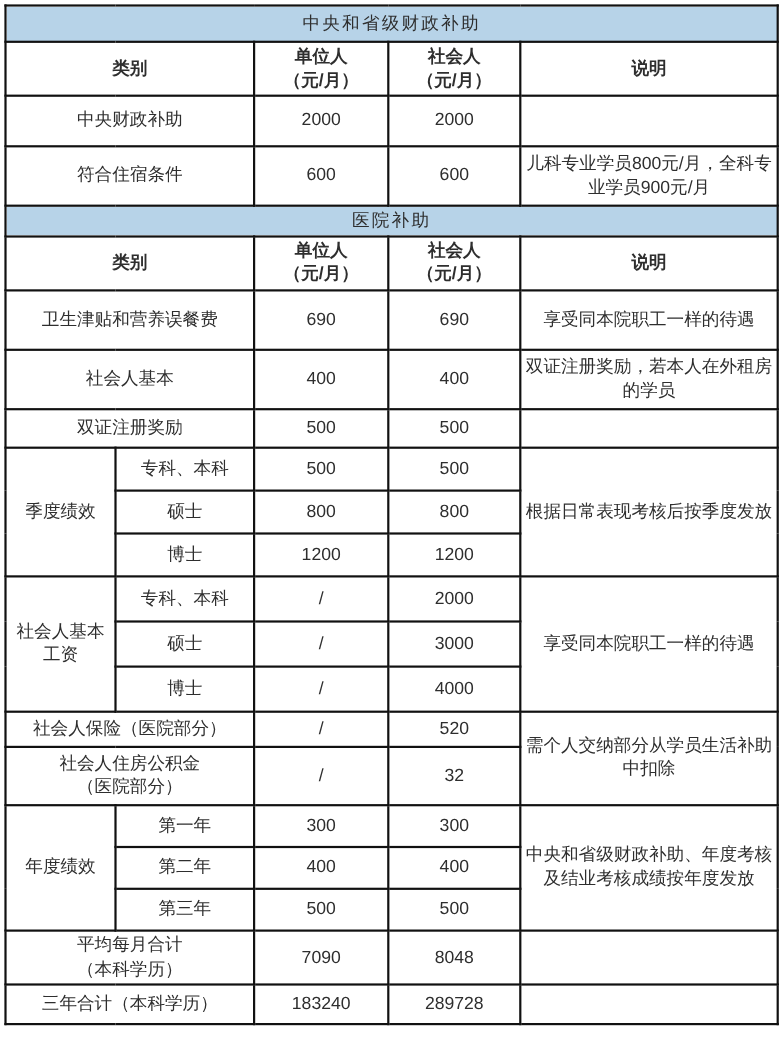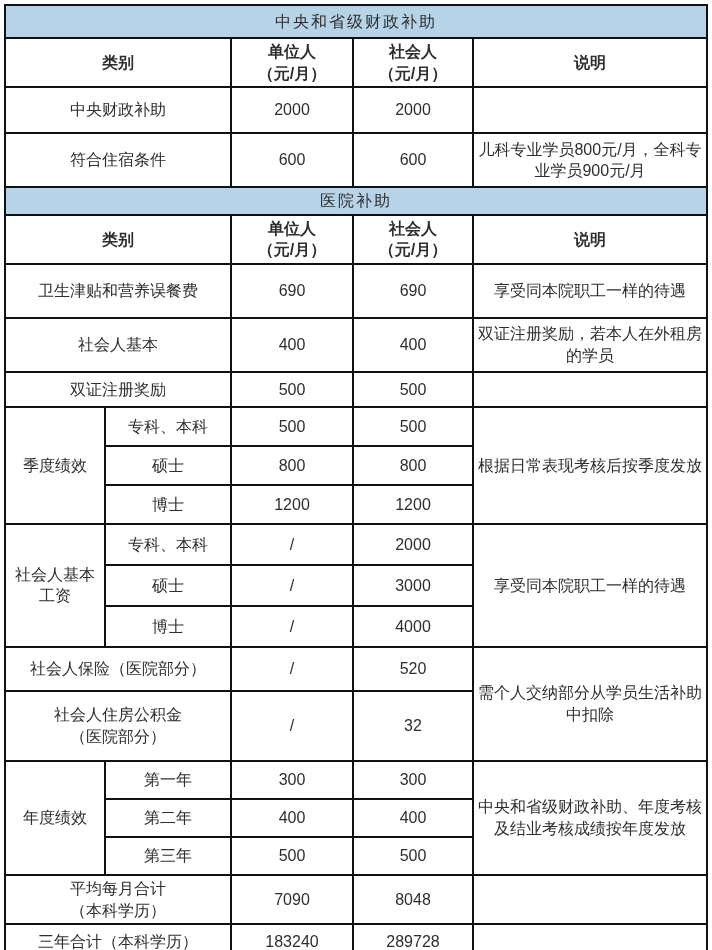--- a/index.html
+++ b/index.html
@@ -42,21 +42,21 @@
   }
   td.hdr{
     font-weight:bold;
     font-size:17px;
     color:var(--head-c);
   }
   
   tr.rh33{height:33px} tr.rh47{height:47px} tr.rh46{height:46px}
   tr.rh54{height:54px} tr.rh34{height:18px} tr.rh45{height:45px}
   tr.rh43{height:35px} tr.rh39{height:39px} tr.rh41{height:41px}
-  tr.rh44{height:44px} tr.rh53{height:70px} tr.rh38{height:38px}
+  tr.rh44{height:32px} tr.rh53{height:53px} tr.rh38{height:38px}
   tr.rh50{height:48px} tr.rh36{height:36px}
 </style>
 </head>
 <body>
 
 <div class="page">
   <table class="subsidy">
     <colgroup>
       <col style="width:100px">
         <col style="width:126px">

